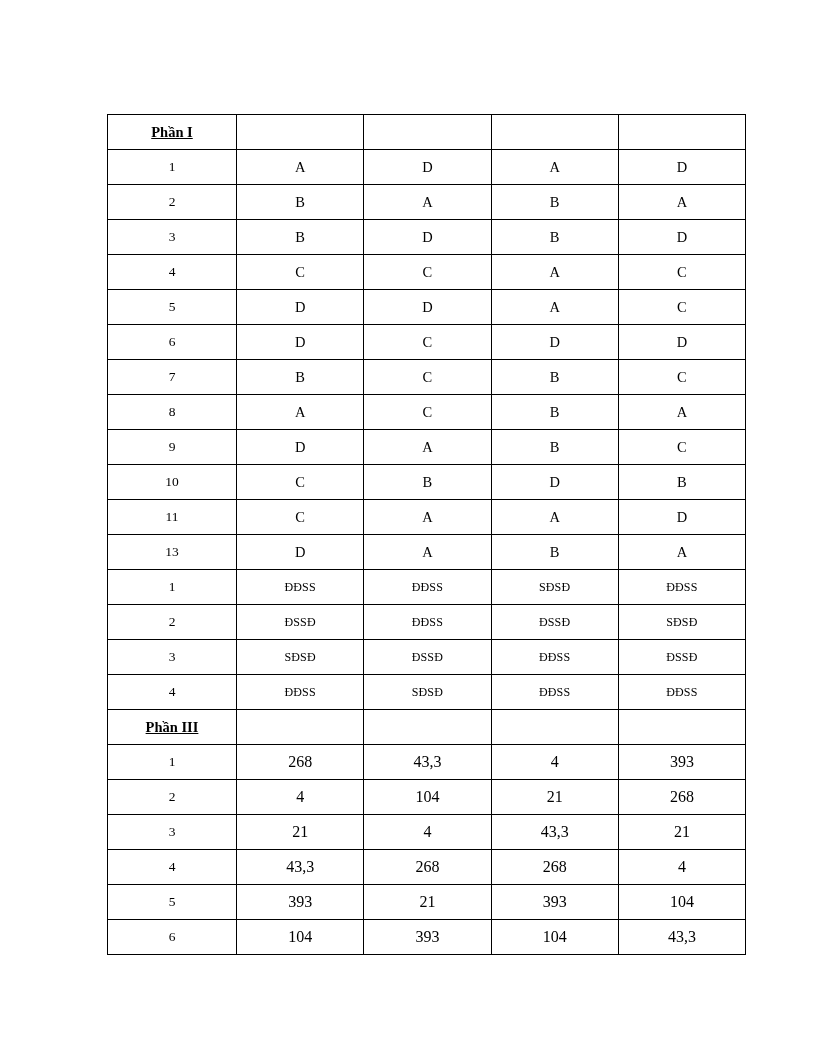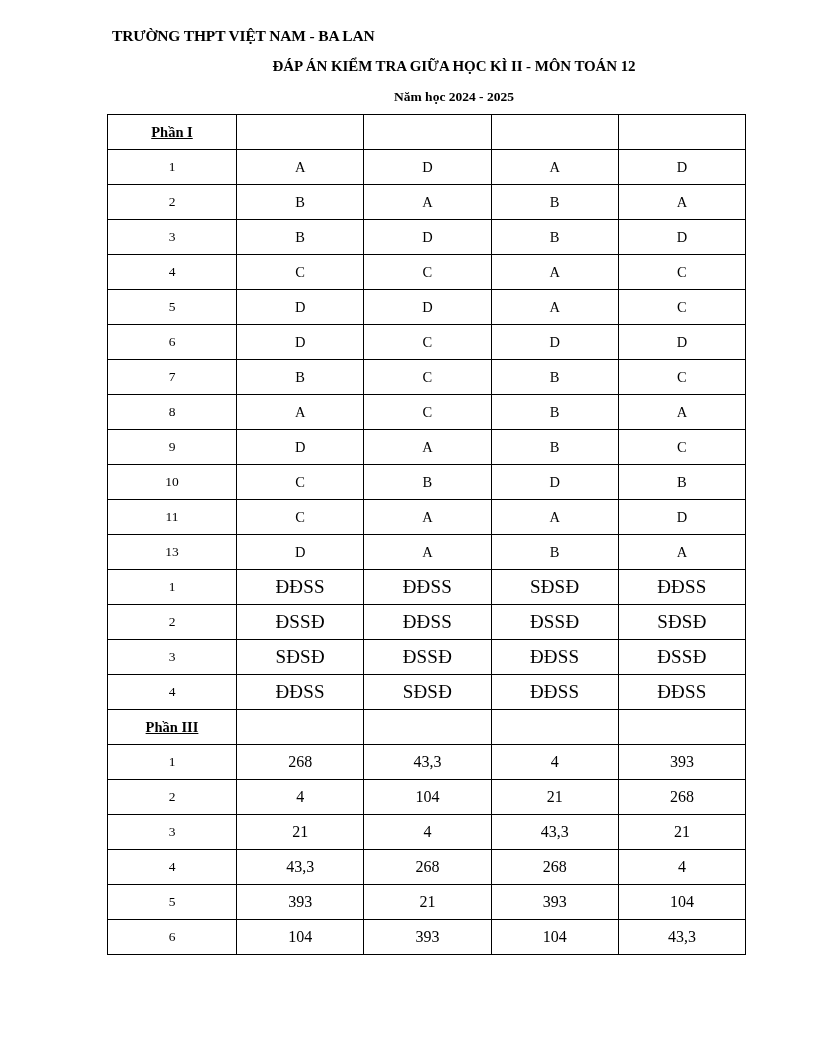--- a/index.html
+++ b/index.html
@@ -101,37 +101,32 @@
   table.answers td.blank {
     font-size: 14px;
   }
   table.answers td.num {
     font-size: 13.5px;
   }
   table.answers td.val {
     font-size: 14.5px;
   }
   table.answers td.val-tf {
-    font-size: 19px;
+    font-size: 12px;
     letter-spacing: 0.2px;
   }
   table.answers td.val-num {
     font-size: 16px;
   }
 </style>
 </head>
 <body>
 
 <div class="page">
 
-  <div class="heading">
-    <div class="school-line">TRƯỜNG THPT VIỆT NAM - BA LAN</div>
-    <div class="exam-line">ĐÁP ÁN KIỂM TRA GIỮA HỌC KÌ II - MÔN TOÁN 12</div>
-    <div class="year-line">Năm học 2024 - 2025</div>
-  </div>
 
   <div class="table-wrap">
     <table class="answers">
       <colgroup>
         <col class="c-cau">
         <col class="c-code">
         <col class="c-code">
         <col class="c-code">
         <col class="c-code">
       </colgroup>

